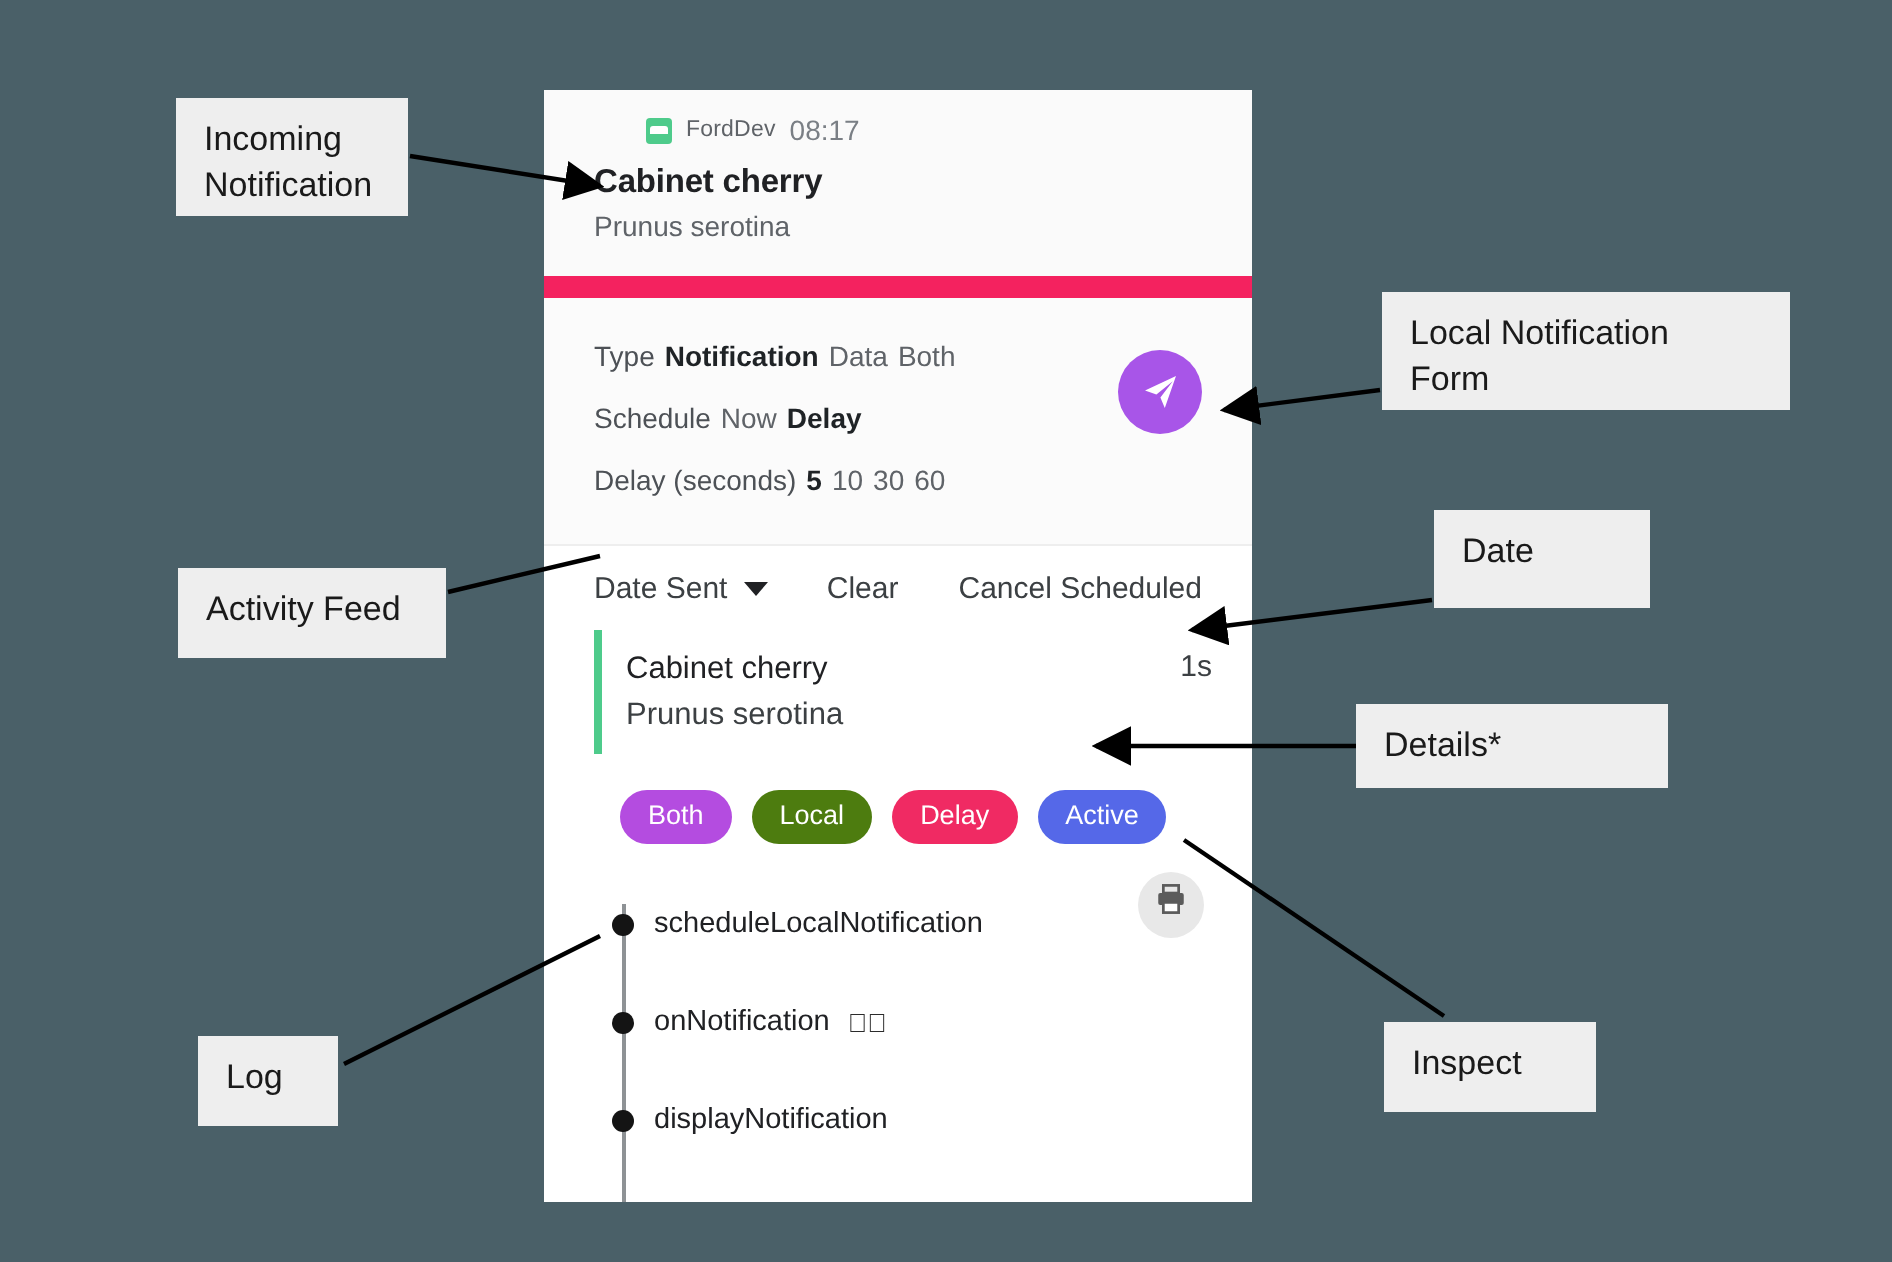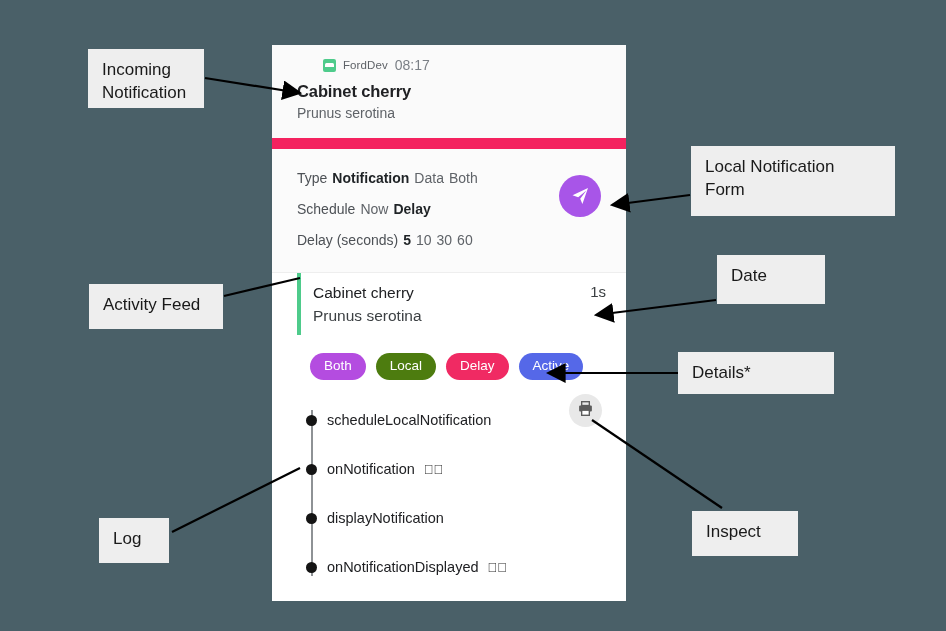--- a/index.html
+++ b/index.html
@@ -303,20 +303,30 @@
       <span>
         <svg width="20" height="20" viewBox="0 0 20 20">
           <path d="M18 2 L2.5 9.2 L8.2 11.3 L16.4 4.6 L10.2 12.8 L12.4 18 Z" fill="#ffffff"></path>
         </svg>
       </span>
     </div>
   </div>
 
   <div class="feed">
 
+    <div class="feed-bar">
+      <span class="feed-sort">
+        <span>Date Sent</span>
+        <span class="caret"></span>
+      </span>
+      <span class="feed-actions">
+        <span>Clear</span>
+        <span>Cancel Scheduled</span>
+      </span>
+    </div>
 
     <div class="card">
       <div class="card-main">
         <div class="card-title">Cabinet cherry</div>
         <div class="card-sub">Prunus serotina</div>
       </div>
       <div class="card-time">1s</div>
     </div>
 
     <div class="chips">
@@ -375,19 +385,19 @@
   <line x1="690" y1="195" x2="612" y2="205" stroke="#000" stroke-width="2.2" marker-end="url(#ah)"></line>
   <line x1="224" y1="296" x2="300" y2="278" stroke="#000" stroke-width="2.2"></line>
   <line x1="716" y1="300" x2="596" y2="315" stroke="#000" stroke-width="2.2" marker-end="url(#ah)"></line>
   <line x1="678" y1="373" x2="548" y2="373" stroke="#000" stroke-width="2.2" marker-end="url(#ah)"></line>
   <line x1="722" y1="508" x2="592" y2="420" stroke="#000" stroke-width="2.2"></line>
   <line x1="172" y1="532" x2="300" y2="468" stroke="#000" stroke-width="2.2"></line>
 </svg>
 
 <div class="anno" style="left:88px;  top:49px;  width:116px; height:59px;">Incoming
 Notification</div>
-<div class="anno" style="left:691px; top:146px; width:204px; height:70px;">Local Notification
+<div class="anno" style="left:691px; top:146px; width:204px; height:59px;">Local Notification
 Form</div>
 <div class="anno" style="left:89px;  top:284px; width:134px; height:45px;">Activity Feed</div>
 <div class="anno" style="left:717px; top:255px; width:108px; height:49px;">Date</div>
 <div class="anno" style="left:678px; top:352px; width:156px; height:42px;">Details*</div>
 <div class="anno" style="left:692px; top:511px; width:106px; height:45px;">Inspect</div>
 <div class="anno" style="left:99px;  top:518px; width:70px;  height:45px;">Log</div>
 
 </body></html>

